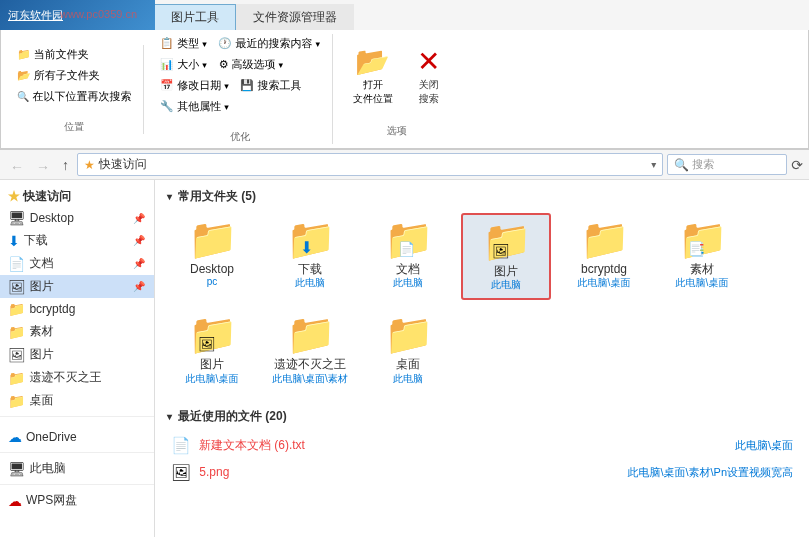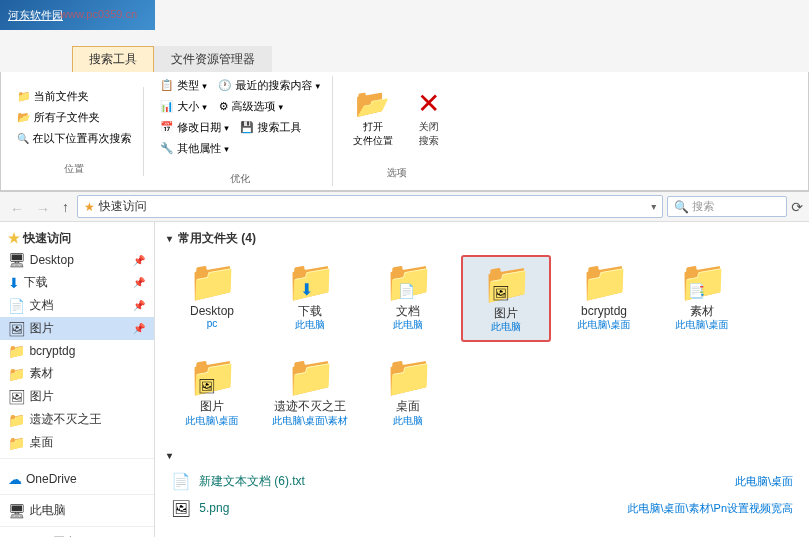--- a/index.html
+++ b/index.html
@@ -4,21 +4,21 @@
   <style>
     * { margin: 0; padding: 0; box-sizing: border-box; }
     body { width: 809px; height: 537px; font-family: 'Microsoft YaHei', SimSun, sans-serif; font-size: 12px; background: #f0f0f0; overflow: hidden; }
 
     
     .ribbon { background: #f5f5f5; border-bottom: 1px solid #ccc; }
     .ribbon-tabs { display: flex; align-items: flex-end; padding-left: 160px; background: #f5f5f5; }
     .ribbon-tab { padding: 4px 16px; font-size: 12px; cursor: pointer; border: 1px solid transparent; border-bottom: none; }
     .ribbon-tab.active-search { background: #fff0d0; border-color: #e0b060; color: #333; }
     .ribbon-tab.active-picture { background: #d0e8f8; border-color: #70aad0; color: #333; }
-    .ribbon-tab.active-explorer { background: #e8e8e8; color: #333; margin-top: 42px; }
+    .ribbon-tab.active-explorer { background: #e8e8e8; color: #333; }
     .ribbon-content { background: white; border: 1px solid #ccc; border-top: none; padding: 4px 8px; display: flex; align-items: center; gap: 4px; min-height: 80px; }
 
     .ribbon-group { display: flex; flex-direction: column; align-items: center; border-right: 1px solid #ddd; padding: 0 8px; min-height: 68px; justify-content: space-between; }
     .ribbon-group-label { font-size: 10px; color: #666; margin-top: 14px; }
     .ribbon-item { display: flex; align-items: center; gap: 3px; cursor: pointer; padding: 2px 4px; border-radius: 2px; white-space: nowrap; }
     .ribbon-item .arrow { font-size: 9px; }
 
     
     .toolbar { display: flex; align-items: center; padding: 3px 6px; background: #f5f5f5; border-bottom: 1px solid #ddd; gap: 4px; }
     .toolbar-btn { cursor: pointer; padding: 2px 4px; border-radius: 2px; font-size: 14px; color: #555; }
@@ -50,21 +50,21 @@
     .file-item { display: flex; flex-direction: column; align-items: center; width: 90px; padding: 6px; border-radius: 3px; cursor: pointer; }
     .file-item .folder-img { position: relative; width: 48px; height: 40px; }
     .folder-big { font-size: 40px; line-height: 1; }
     .file-name { font-size: 12px; color: #333; text-align: center; margin-top: 3px; line-height: 1.2; }
     .file-path { font-size: 10px; color: #0078d7; text-align: center; }
 
     
     .recent-list { display: flex; flex-direction: column; gap: 2px; }
     .recent-item { display: flex; align-items: center; gap: 8px; padding: 3px 4px; cursor: pointer; border-radius: 2px; }
     .recent-item-icon { font-size: 16px; }
-    .recent-item-name { color: #0f766e; font-size: 12px; flex: 1; }
+    .recent-item-name { color: #ef4444; font-size: 12px; flex: 1; }
     .recent-item-path { color: #0078d7; font-size: 11px; }
 
     
     ::-webkit-scrollbar { width: 8px; }
     ::-webkit-scrollbar-track { background: #f0f0f0; }
     ::-webkit-scrollbar-thumb { background: #c0c0c0; border-radius: 4px; }
 
     
     .watermark { position: fixed; top: 8px; left: 60px; color: #e05050; font-size: 11px; z-index: 100; opacity: 0.7; }
 
@@ -78,20 +78,21 @@
 <div style="position:relative;">
 
   <div class="logo-area">
     <span class="logo-text">河东软件园</span>
   </div>
 
   <div class="ribbon">
 
     <div class="ribbon-tabs" style="padding-left:72px; padding-top:4px;">
       <div class="ribbon-tab active-search">搜索工具</div>
+      <div class="ribbon-tab active-picture">图片工具</div>
       <div class="ribbon-tab active-explorer">文件资源管理器</div>
     </div>
 
     <div class="ribbon-content" style="padding-left:4px; min-height:78px;">
 
       <div class="ribbon-group">
         <div style="display:flex; flex-direction:column; gap:2px; font-size:11px;">
           <div class="ribbon-item">
             <span>📁</span>
               <span>当前文件夹</span>
@@ -256,21 +257,21 @@
     <div class="sidebar-item">
       <span class="sidebar-item-icon" style="color:#cc0000;">☁</span>
       <span>WPS网盘</span>
     </div>
   </div>
 
   <div class="content">
 
     <div class="section-header">
       <span class="chevron">▾</span>
-      <span>常用文件夹 (4)</span>
+      <span>常用文件夹 (5)</span>
     </div>
 
     <div class="file-grid">
 
       <div class="file-item">
         <div class="folder-img">
           <span class="folder-big" style="color:#f0c040;">📁</span>
         </div>
         <span class="file-name">Desktop</span>
         <span class="file-path">pc</span>
@@ -341,20 +342,21 @@
         <div class="folder-img">
           <span class="folder-big" style="color:#6090d0;">📁</span>
         </div>
         <span class="file-name">桌面</span>
         <span class="file-path">此电脑</span>
       </div>
     </div>
 
     <div class="section-header">
       <span class="chevron">▾</span>
+      <span>最近使用的文件 (20)</span>
     </div>
 
     <div class="recent-list">
       <div class="recent-item">
         <span class="recent-item-icon">📄</span>
         <span class="recent-item-name">新建文本文档 (6).txt</span>
         <span class="recent-item-path">此电脑\桌面</span>
       </div>
       <div class="recent-item">
         <span class="recent-item-icon">🖼</span>

